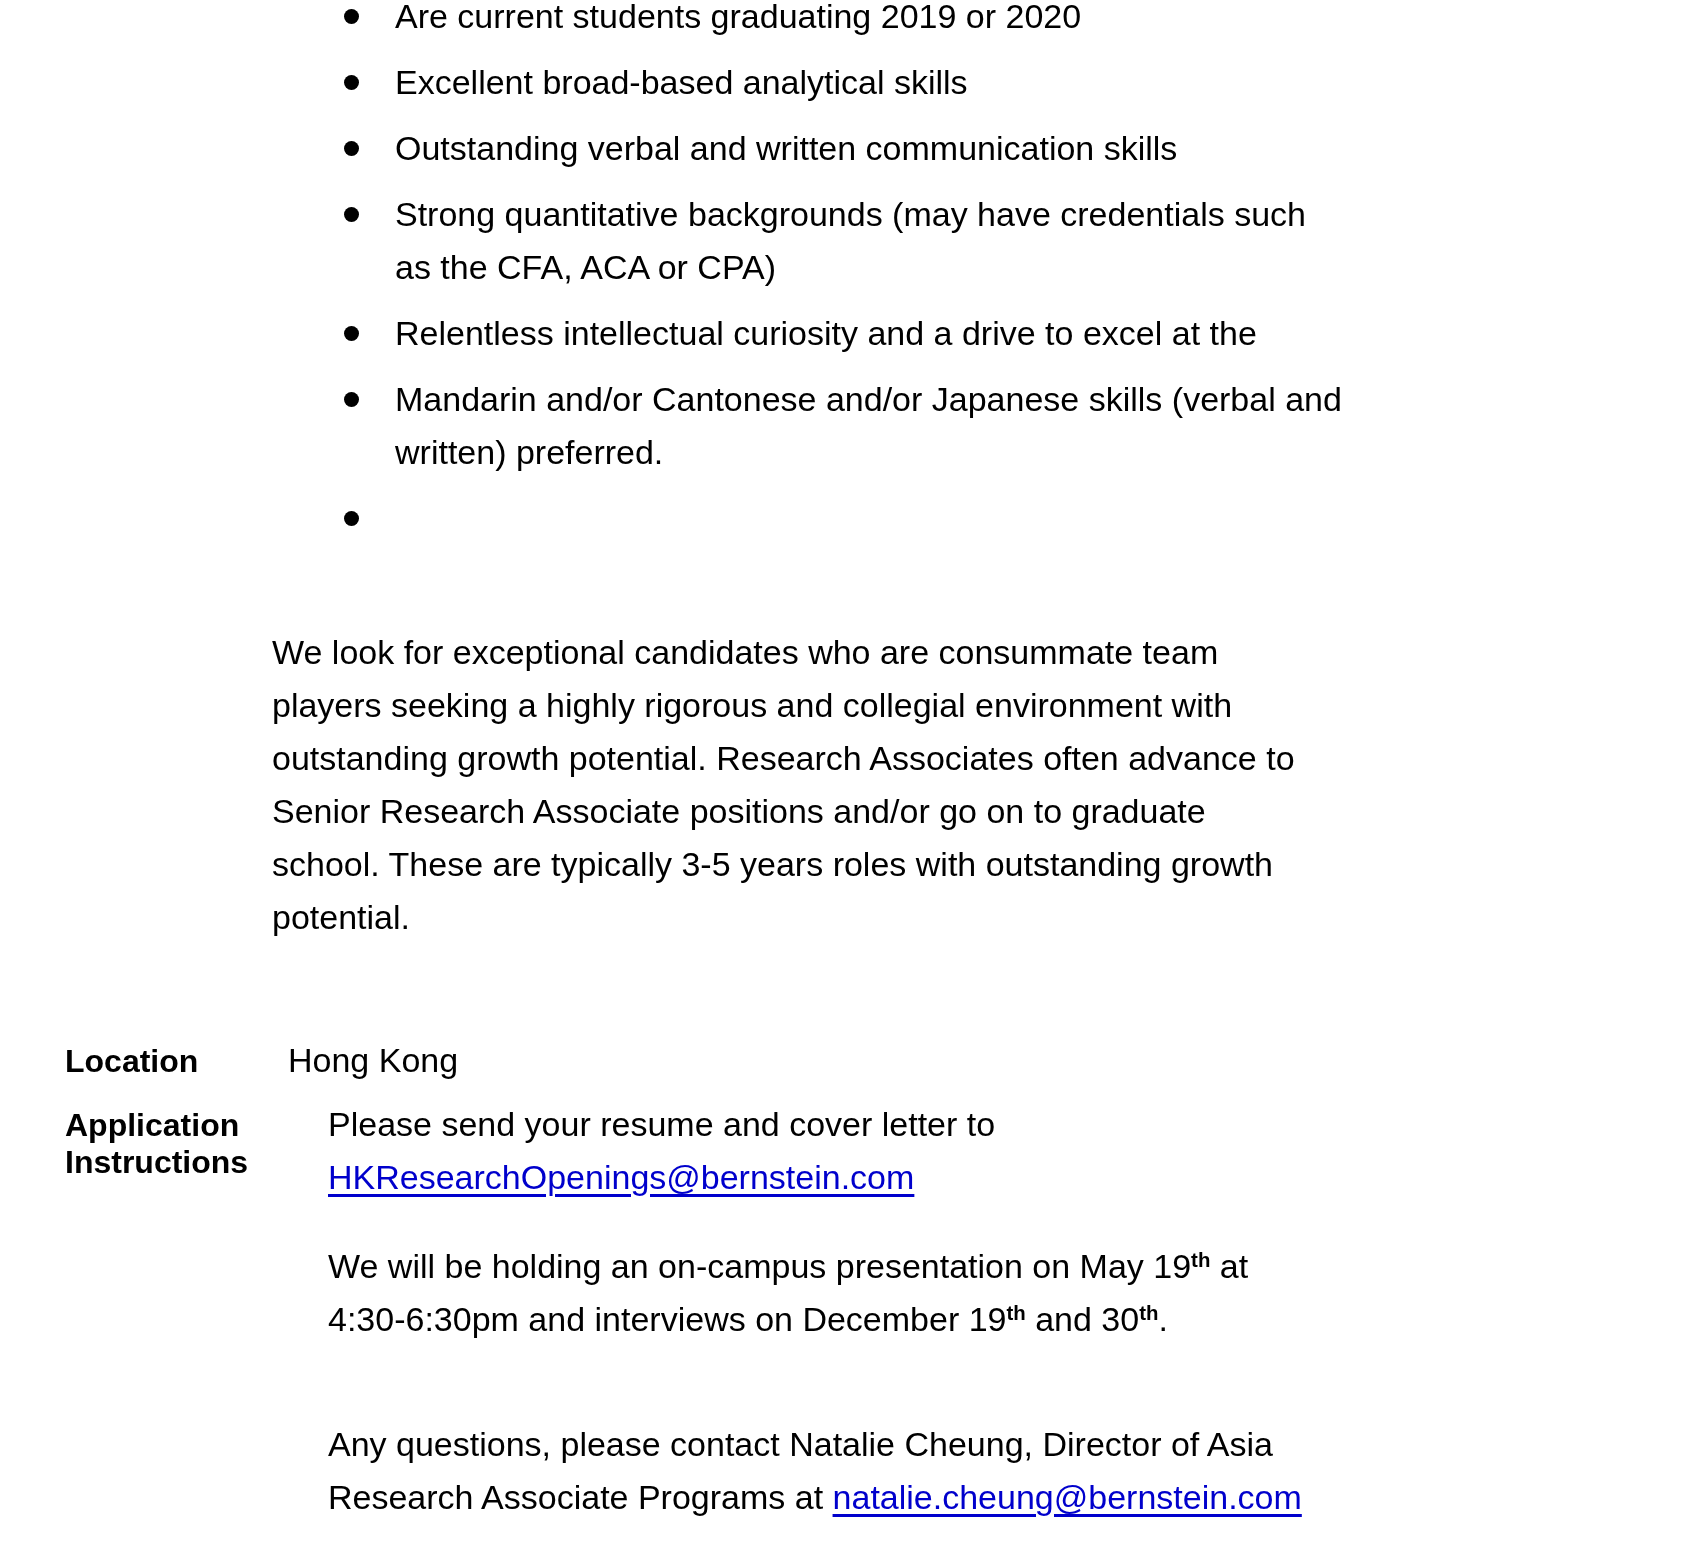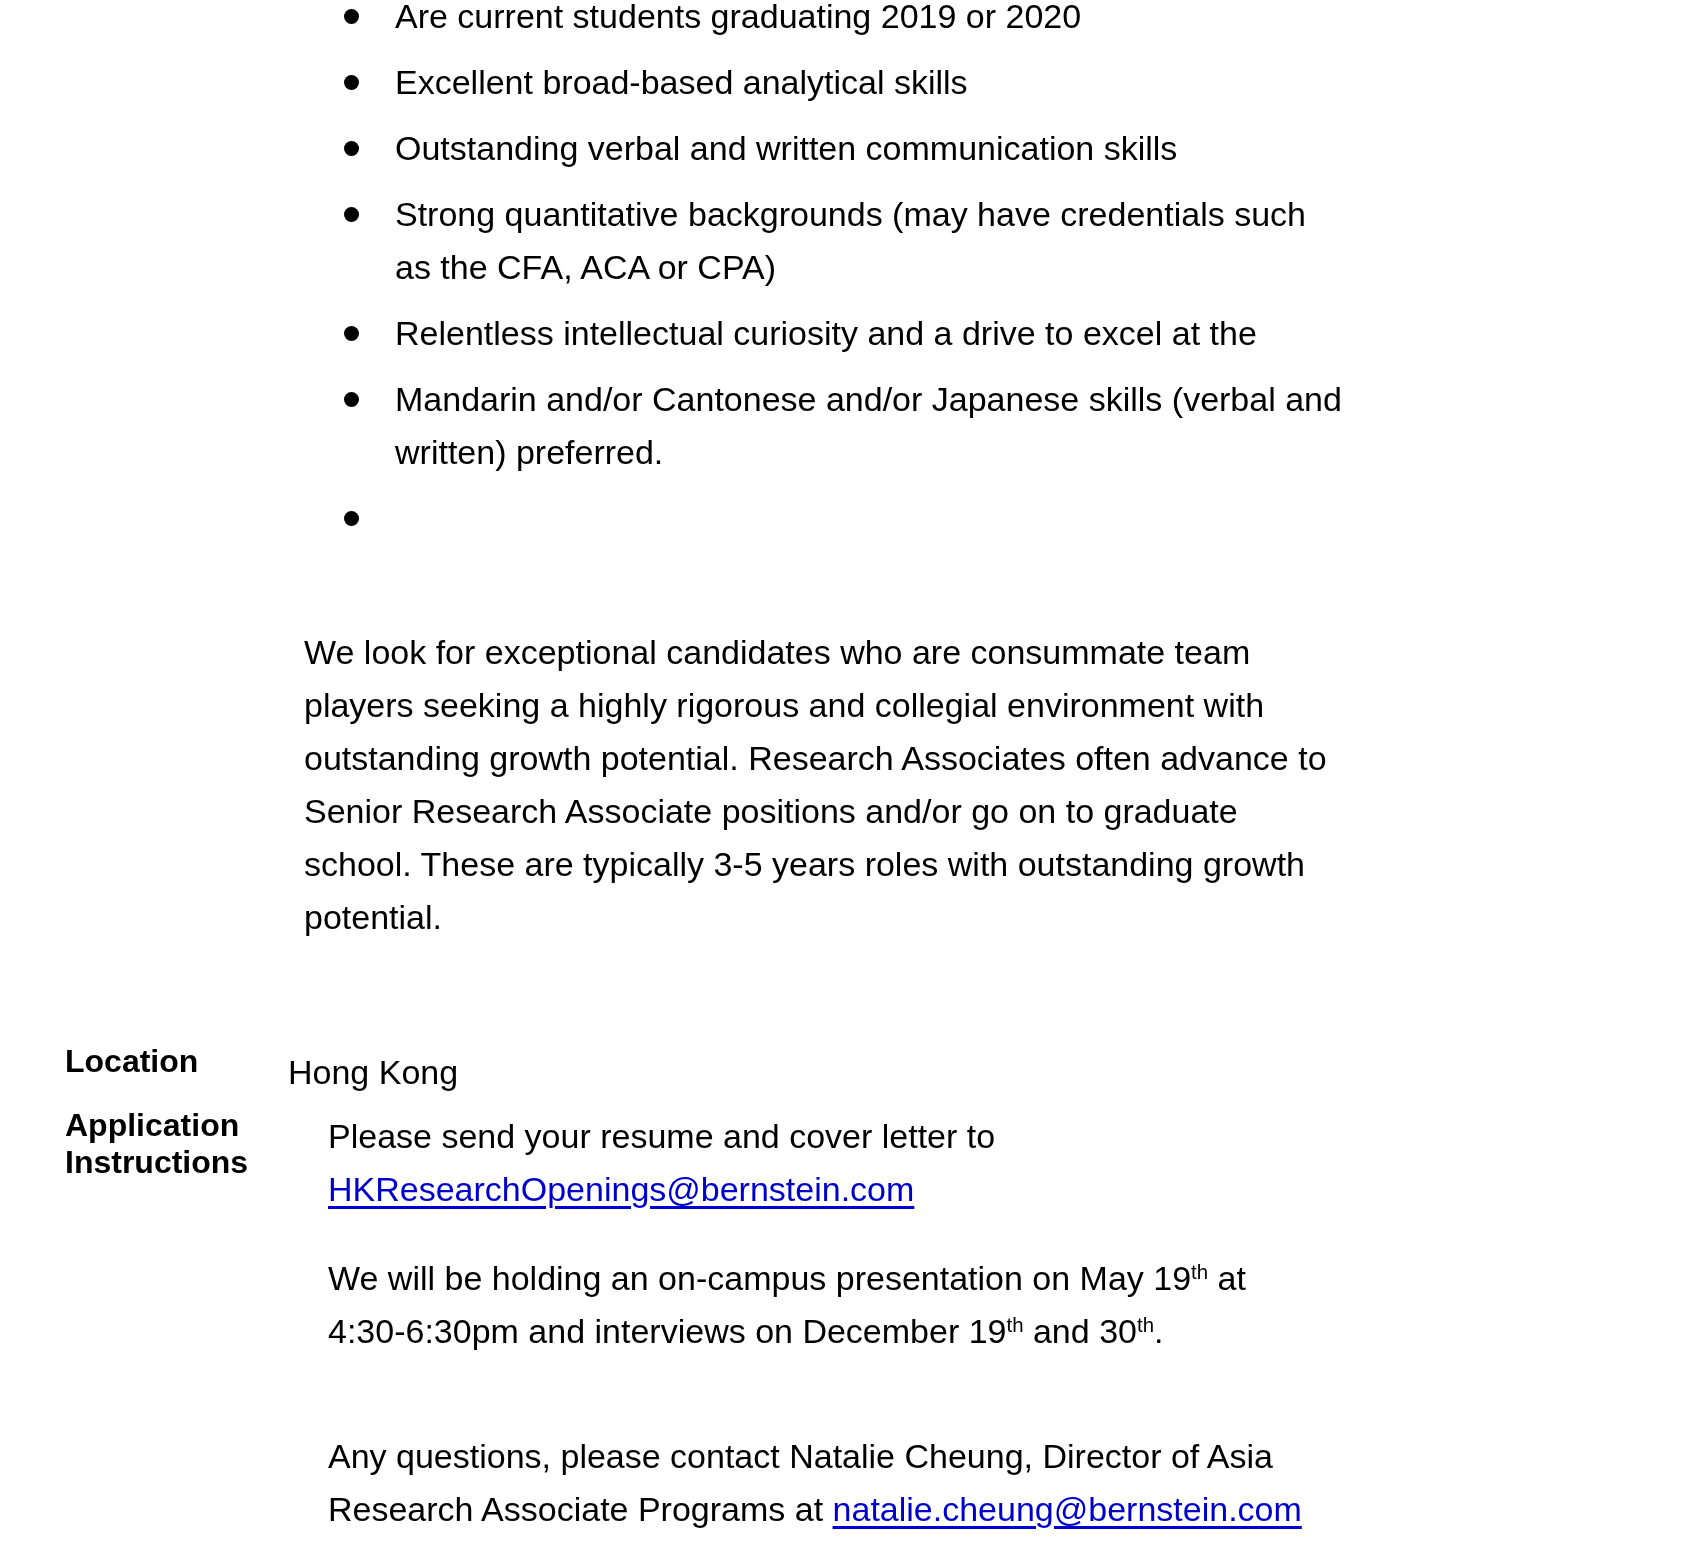--- a/index.html
+++ b/index.html
@@ -37,21 +37,21 @@
     top: 19px;
     width: 15px;
     height: 15px;
     border-radius: 50%;
     background: #000000;
   }
 
   
   .intro {
     position: absolute;
-    left: 304px;
+    left: 272px;
     top: 626px;
   }
 
   
   .row-location {
     position: absolute;
     left: 65px;
     top: 1034px;
     display: flex;
   }
@@ -63,37 +63,38 @@
     gap: 40px;
   }
   .label-col {
     width: 223px;
     flex: 0 0 223px;
     font-weight: bold;
     font-size: 32px;
     line-height: 37px;
     padding-top: 9px;
   }
-  .value-col { flex: 0 0 auto; margin-top: 12px; }
+  .value-col { flex: 0 0 auto; }
 
   .presentation-block { margin-top: 36px; }
   .contact-block { margin-top: 72px; }
 
   a.doc-link {
     color: #0000CC;
     text-decoration: underline;
     text-decoration-thickness: 3px;
     text-underline-offset: 5px;
   }
   sup {
     font-size: 0.6em;
     line-height: 0;
     vertical-align: baseline;
     position: relative;
     top: -0.55em;
+    font-weight: bold;
   }
 </style>
 </head>
 <body>
 
 <div class="page">
 
   <ul class="bullet-list">
     <li>
       <span class="marker"></span>

